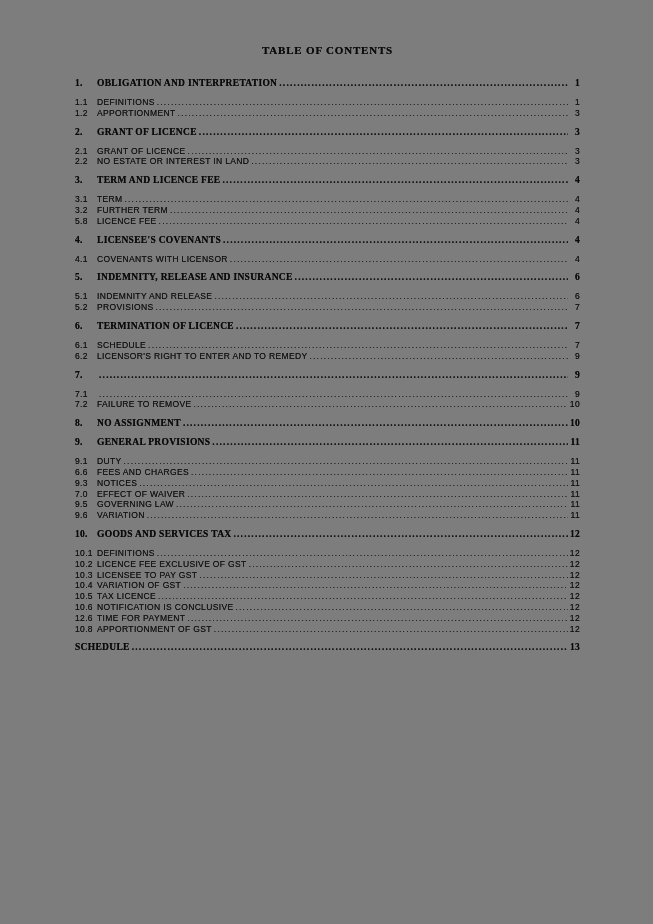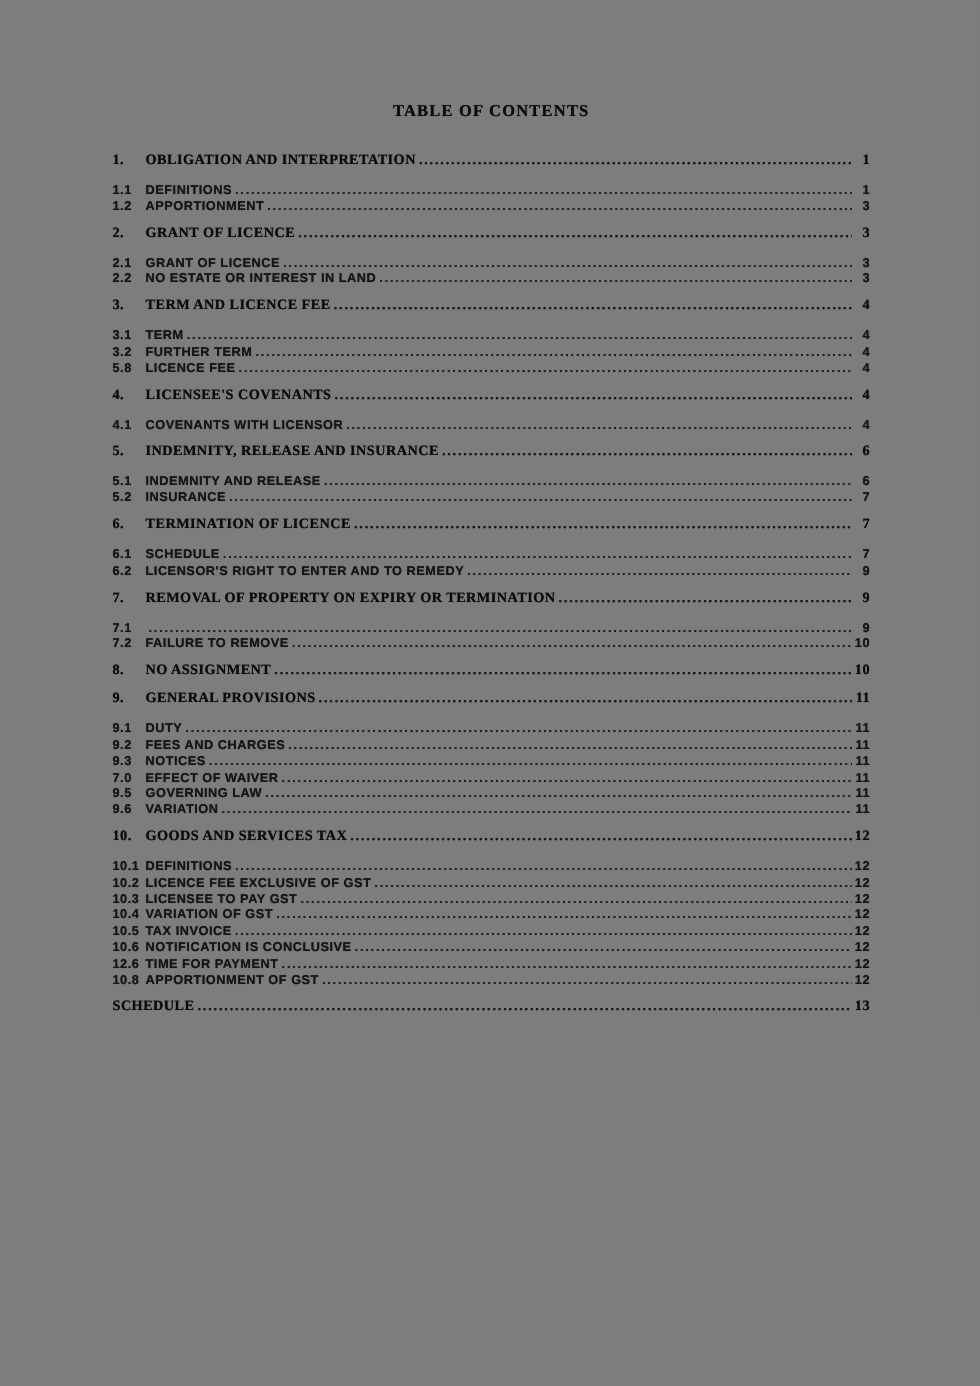--- a/index.html
+++ b/index.html
@@ -6,21 +6,21 @@
   body{
     width:653px;height:924px;
     background:#7d7d7d;
     font-family:"Liberation Sans",sans-serif;
     color:#121212;
     overflow:hidden;
   }
   .page{
     width:653px;height:924px;
     box-sizing:border-box;
-    padding:68px 73px 0 75px;
+    padding:44px 73px 0 75px;
     text-shadow:0 0 .5px rgba(0,0,0,.75);
   }
   .doc-title{
     margin:0 0 22px 0;
     text-align:center;
     font-family:"Liberation Serif",serif;
     font-weight:bold;
     font-size:11px;
     letter-spacing:.8px;
     color:#0b0b0b;
@@ -29,21 +29,20 @@
   .row{
     display:flex;
     align-items:baseline;
     white-space:nowrap;
   }
   .row.sub{
     font-size:8.5px;
     line-height:10.8px;
     letter-spacing:.35px;
     color:#161616;
-    font-weight:bold;
   }
   .row.section{
     font-family:"Liberation Serif",serif;
     font-weight:bold;
     font-size:9.5px;
     line-height:11px;
     letter-spacing:.3px;
     margin:8px 0;
     color:#0b0b0b;
   }
@@ -150,21 +149,21 @@
     <span class="pg">6</span>
   </div>
       <div class="row sub">
     <span class="num">5.1</span>
     <span class="label">INDEMNITY AND RELEASE</span>
     <span class="leader">....................................................................................................................................................................................................................................................................</span>
     <span class="pg">6</span>
   </div>
       <div class="row sub">
     <span class="num">5.2</span>
-    <span class="label">INSURANCE</span>
+    <span class="label">PROVISIONS</span>
     <span class="leader">....................................................................................................................................................................................................................................................................</span>
     <span class="pg">7</span>
   </div>
       <div class="row section">
     <span class="num">6.</span>
     <span class="label">TERMINATION OF LICENCE</span>
     <span class="leader">....................................................................................................................................................................................................................................................................</span>
     <span class="pg">7</span>
   </div>
       <div class="row sub">
@@ -174,21 +173,20 @@
     <span class="pg">7</span>
   </div>
       <div class="row sub">
     <span class="num">6.2</span>
     <span class="label">LICENSOR'S RIGHT TO ENTER AND TO REMEDY</span>
     <span class="leader">....................................................................................................................................................................................................................................................................</span>
     <span class="pg">9</span>
   </div>
       <div class="row section">
     <span class="num">7.</span>
-    <span class="label">REMOVAL OF PROPERTY ON EXPIRY OR TERMINATION</span>
     <span class="leader">....................................................................................................................................................................................................................................................................</span>
     <span class="pg">9</span>
   </div>
       <div class="row sub">
     <span class="num">7.1</span>
     <span class="leader">....................................................................................................................................................................................................................................................................</span>
     <span class="pg">9</span>
   </div>
       <div class="row sub">
     <span class="num">7.2</span>
@@ -208,21 +206,21 @@
     <span class="leader">....................................................................................................................................................................................................................................................................</span>
     <span class="pg">11</span>
   </div>
       <div class="row sub">
     <span class="num">9.1</span>
     <span class="label">DUTY</span>
     <span class="leader">....................................................................................................................................................................................................................................................................</span>
     <span class="pg">11</span>
   </div>
       <div class="row sub">
-    <span class="num">9.2</span>
+    <span class="num">6.6</span>
     <span class="label">FEES AND CHARGES</span>
     <span class="leader">....................................................................................................................................................................................................................................................................</span>
     <span class="pg">11</span>
   </div>
       <div class="row sub">
     <span class="num">9.3</span>
     <span class="label">NOTICES</span>
     <span class="leader">....................................................................................................................................................................................................................................................................</span>
     <span class="pg">11</span>
   </div>
@@ -269,21 +267,21 @@
     <span class="pg">12</span>
   </div>
       <div class="row sub">
     <span class="num">10.4</span>
     <span class="label">VARIATION OF GST</span>
     <span class="leader">....................................................................................................................................................................................................................................................................</span>
     <span class="pg">12</span>
   </div>
       <div class="row sub">
     <span class="num">10.5</span>
-    <span class="label">TAX INVOICE</span>
+    <span class="label">TAX LICENCE</span>
     <span class="leader">....................................................................................................................................................................................................................................................................</span>
     <span class="pg">12</span>
   </div>
       <div class="row sub">
     <span class="num">10.6</span>
     <span class="label">NOTIFICATION IS CONCLUSIVE</span>
     <span class="leader">....................................................................................................................................................................................................................................................................</span>
     <span class="pg">12</span>
   </div>
       <div class="row sub">

